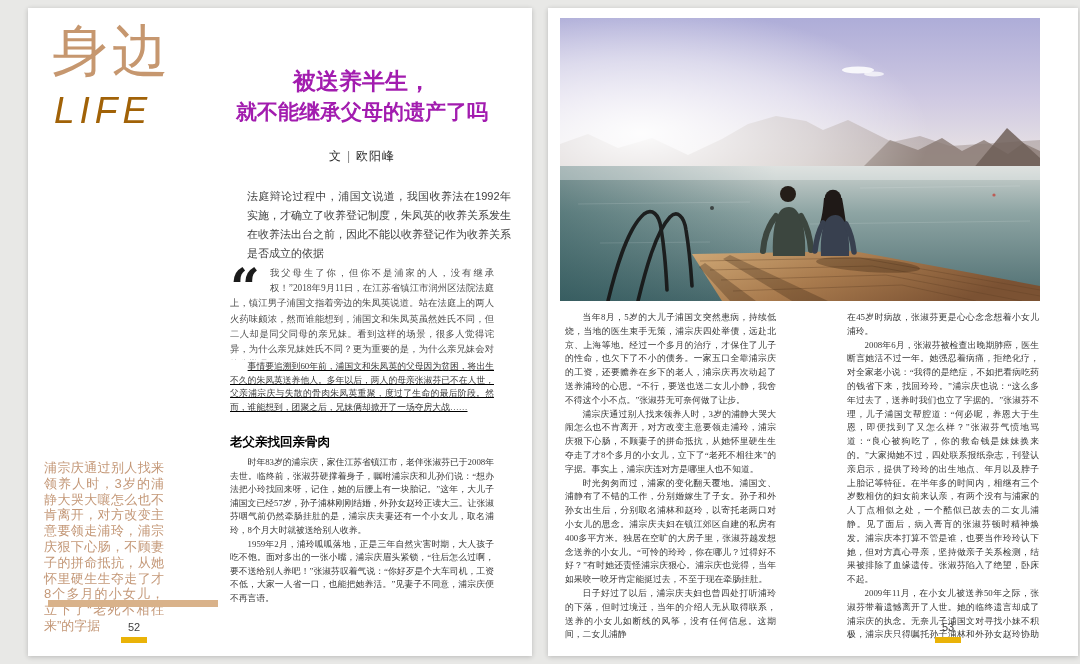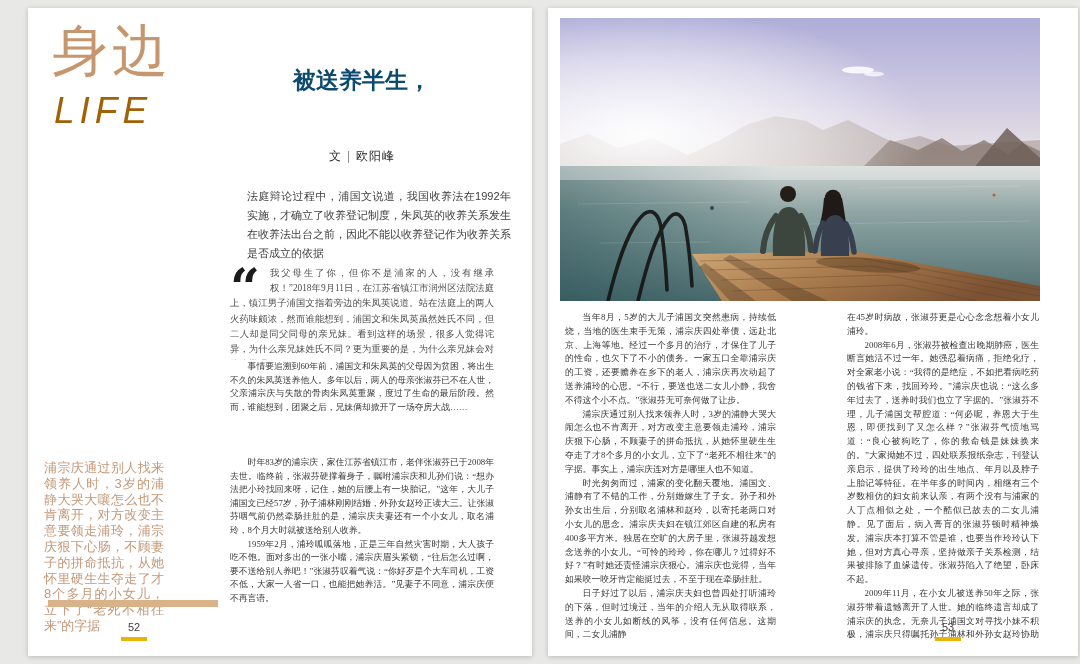--- a/index.html
+++ b/index.html
@@ -20,22 +20,22 @@
     position:absolute;left:24px;top:6px;
     font-size:56px;font-weight:400;letter-spacing:4px;color:#c6976f;
     font-family:"Liberation Sans", sans-serif;
   }
   .masthead-en{
     position:absolute;left:26px;top:82px;
     font-size:37px;font-style:italic;font-weight:400;letter-spacing:5px;color:#a16207;
   }
   .abs-block{position:absolute;left:202px;width:264px;overflow:hidden;}
   .title{
-    top:58px;height:80px;margin:0;text-align:center;color:#0c4a6e;
-    font-family:Liberation Serif, serif;font-weight:700;
+    top:58px;height:80px;margin:0;text-align:center;color:#a21caf;
+    font-family:Liberation Sans, sans-serif;font-weight:700;
     font-size:21px;line-height:30px;
   }
   .title .tl1{font-size:23px;}
   .byline{
     top:140px;height:16px;text-align:center;color:#2a2a2a;font-size:12px;letter-spacing:1px;
   }
   .byline .sep{display:inline-block;margin:0 5px;color:#8a8a8a;}
   .standfirst{
     top:162px;height:94px;margin:17px;
     font-size:11px;line-height:19px;color:#3d3d3d;text-align:justify;
@@ -48,35 +48,35 @@
   .qmark{
     float:left;width:40px;height:30px;
     font-family:"DejaVu Serif", serif;font-weight:700;
     font-size:52px;line-height:44px;color:#1b1b1b;letter-spacing:-4px;
   }
   .bodytext p{
     margin:0;text-indent:2em;text-align:justify;
     font-family:"Liberation Serif", serif;
     font-size:8.8px;line-height:13.6px;color:#373737;
   }
-  .body1{top:352px;height:74px;}
+  .body1{top:352px;height:74px;text-decoration:underline;}
   .section-heading{
     top:426px;height:18px;margin:0;
     font-size:12.5px;font-weight:700;color:#000;
   }
   .body2{top:448px;height:180px;}
   .sidebar{
     position:absolute;left:16px;top:452px;width:120px;
     font-size:13px;line-height:15.8px;color:#c49878;text-align:justify;
   }
   .sidebar-bar{
     position:absolute;left:20px;top:592px;width:170px;height:7px;background:#d9b28a;
   }
   .folio{position:absolute;font-size:11px;color:#3f3f3f;}
-  .folio .num{display:inline-block;padding:0 7px 4px 7px;border-bottom:4px solid #eab308;}
+  .folio .num{display:inline-block;padding:0 7px 4px 7px;border-bottom:6px solid #eab308;}
   .folio-left{left:93px;top:613px;}
   .folio-right{left:376px;top:613px;margin-left:11px;}
 
   
   .photo{position:absolute;left:12px;top:10px;width:480px;height:283px;}
   .photo svg{display:block;}
   .col{
     position:absolute;top:303px;height:328px;overflow:hidden;
   }
   .col p{
@@ -91,36 +91,38 @@
 </head>
 <body>
 
 <div class="page page-left">
 
   <div class="masthead-cn">身边</div>
   <div class="masthead-en">LIFE</div>
 
   <h1 class="abs-block title">
     <span class="tl1">被送养半生，</span><br>
+    <span class="tl2">就不能继承父母的遗产了吗</span>
   </h1>
 
   <div class="abs-block byline">
     <span>文</span><span class="sep">|</span><span>欧阳峰</span>
   </div>
 
   <p class="abs-block standfirst">法庭辩论过程中，浦国文说道，我国收养法在1992年实施，才确立了收养登记制度，朱凤英的收养关系发生在收养法出台之前，因此不能以收养登记作为收养关系是否成立的依据</p>
 
   <div class="abs-block pullquote">
     <span class="qmark">“</span><span>我父母生了你，但你不是浦家的人，没有继承权！”2018年9月11日，在江苏省镇江市润州区法院法庭上，镇江男子浦国文指着旁边的朱凤英说道。站在法庭上的两人火药味颇浓，然而谁能想到，浦国文和朱凤英虽然姓氏不同，但二人却是同父同母的亲兄妹。看到这样的场景，很多人觉得诧异，为什么亲兄妹姓氏不同？更为重要的是，为什么亲兄妹会对簿公堂呢？</span>
   </div>
 
   <div class="abs-block bodytext body1">
     <p>事情要追溯到60年前，浦国文和朱凤英的父母因为贫困，将出生不久的朱凤英送养他人。多年以后，两人的母亲张淑芬已不在人世，父亲浦宗庆与失散的骨肉朱凤英重聚，度过了生命的最后阶段。然而，谁能想到，团聚之后，兄妹俩却掀开了一场夺房大战……</p>
   </div>
 
+  <h2 class="abs-block section-heading">老父亲找回亲骨肉</h2>
 
   <div class="abs-block bodytext body2">
     <p>时年83岁的浦宗庆，家住江苏省镇江市，老伴张淑芬已于2008年去世。临终前，张淑芬硬撑着身子，嘱咐浦宗庆和儿孙们说：“想办法把小玲找回来呀，记住，她的后腰上有一块胎记。”这年，大儿子浦国文已经57岁，孙子浦林刚刚结婚，外孙女赵玲正读大三。让张淑芬咽气前仍然牵肠挂肚的是，浦宗庆夫妻还有一个小女儿，取名浦玲，8个月大时就被送给别人收养。</p>
     <p>1959年2月，浦玲呱呱落地，正是三年自然灾害时期，大人孩子吃不饱。面对多出的一张小嘴，浦宗庆眉头紧锁，“往后怎么过啊，要不送给别人养吧！”张淑芬叹着气说：“你好歹是个大车司机，工资不低，大家一人省一口，也能把她养活。”见妻子不同意，浦宗庆便不再言语。</p>
   </div>
 
   <aside class="sidebar">浦宗庆通过别人找来领养人时，3岁的浦静大哭大嚷怎么也不肯离开，对方改变主意要领走浦玲，浦宗庆狠下心肠，不顾妻子的拼命抵抗，从她怀里硬生生夺走了才8个多月的小女儿，立下了“老死不相往来”的字据</aside>
   <div class="sidebar-bar"></div>
 
   <div class="folio folio-left">

